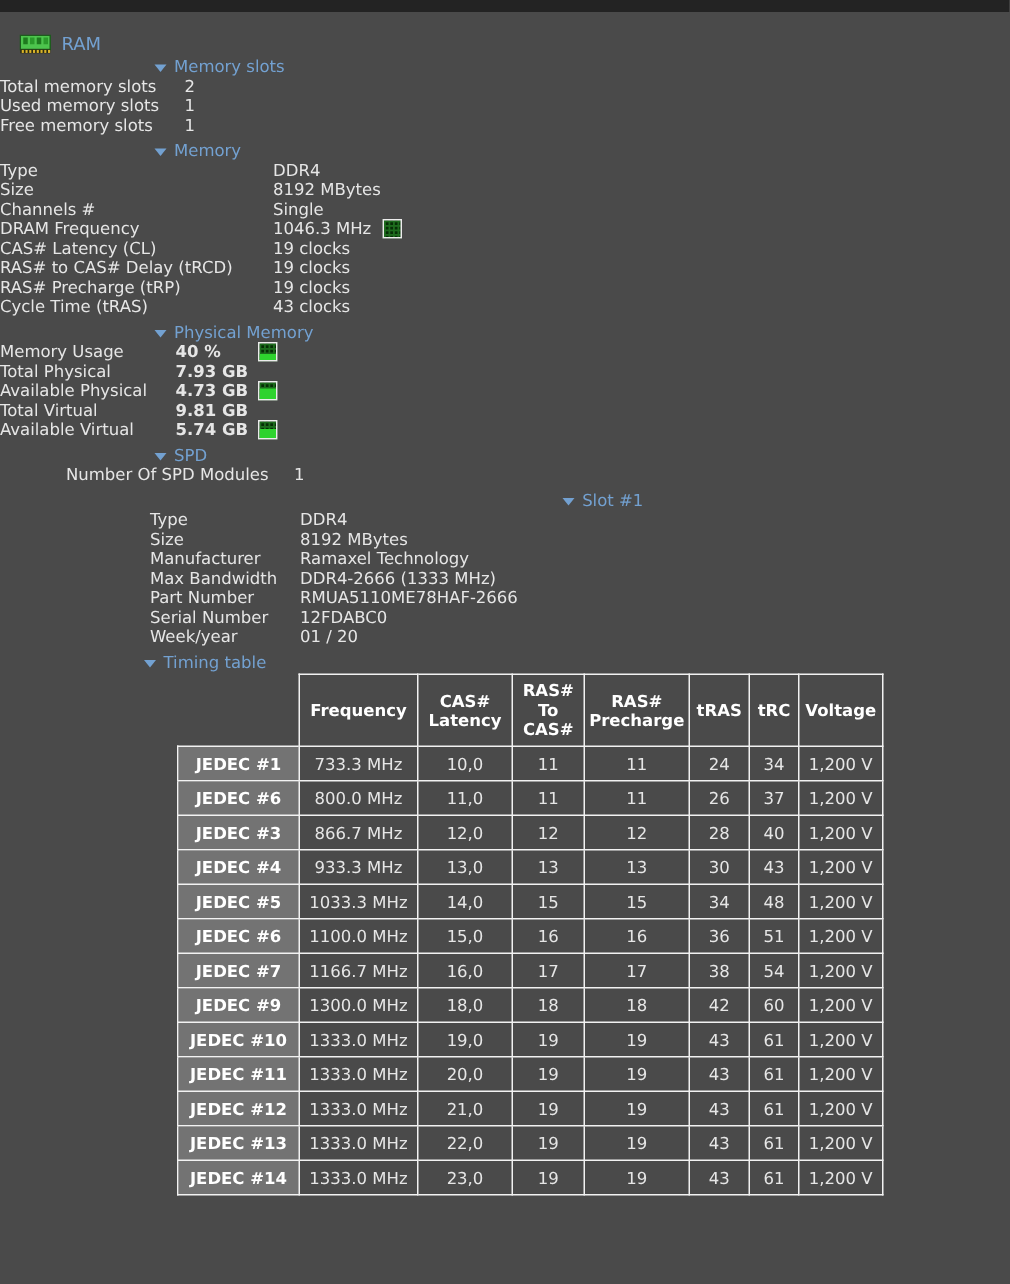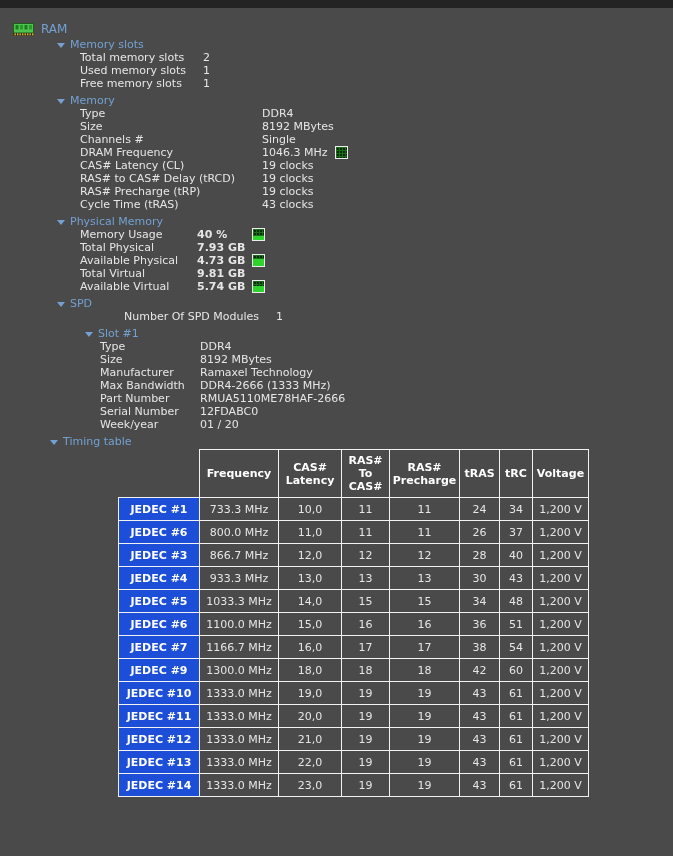--- a/index.html
+++ b/index.html
@@ -13,32 +13,32 @@
   .topbar{height:8px;background:#232323;}
   .ram-header{
     margin:12px 0 0 13px;height:16px;
     display:flex;align-items:flex-end;
   }
   .ram-header .title{color:#73a1d1;font-size:12px;margin-left:7px;}
   .ram-icon{display:inline-block;width:21px;height:13px;}
   #tree{margin-top:0;}
   .section-header{
     display:flex;align-items:center;
-    height:14px;margin-top:3px;color:#73a1d1;
+    height:14px;margin-top:3px;color:#73a1d1;margin-left:46px;
   }
   #tree .section-header:first-child{margin-top:1px;}
   .indent-1{padding-left:57px;}
-  .indent-2{padding-left:85px;}
+  .indent-2{padding-left:85px;justify-content:center;}
   .indent-3{padding-left:50px;}
   .arrow{
     display:inline-block;width:0;height:0;margin-right:5px;position:relative;top:1px;
     border-left:4px solid transparent;border-right:4px solid transparent;
     border-top:5px solid #73a1d1;
   }
-  .tree-row{height:13px;line-height:13px;display:flex;align-items:center;padding-left:80px;white-space:nowrap;}
+  .tree-row{height:13px;line-height:13px;display:flex;align-items:center;white-space:nowrap;}
   .field-label{display:inline-block;flex:none;}
   .field-value{display:inline-block;flex:none;}
   .rows-memory-slots .field-label{width:123px;}
   .rows-memory .field-label{width:182px;}
   .rows-memory .field-value{width:73px;}
   .rows-physical-memory .field-label{width:117px;}
   .rows-physical-memory .field-value{width:55px;font-weight:bold;}
   .rows-spd .field-label{width:152px;margin-left:44px;}
   .rows-slot-1{padding-left:100px;}
   .rows-slot-1 .field-label{width:100px;}
@@ -63,21 +63,21 @@
   .timing-table td,.timing-table th{
     border:1px solid #f2f2f2;text-align:center;vertical-align:middle;
     padding:0 2px;overflow:hidden;
   }
   .timing-table thead th{
     font-weight:bold;color:#ffffff;height:47px;
     white-space:pre-line;line-height:13px;background:#4a4a4a;
   }
   .timing-table thead th.blank{border:none;background:transparent;}
   .timing-table td{height:22px;background:#4a4a4a;}
-  .timing-table td.jedec{background:#1d4ed8;font-weight:bold;color:#ffffff;}
+  .timing-table td.jedec{background:#737373;font-weight:bold;color:#ffffff;}
 </style>
 </head>
 <body>
 
 <div class="topbar"></div>
 
 <div class="ram-header">
   <span class="ram-icon">
     <svg width="21" height="13" viewBox="0 0 21 13" xmlns="http://www.w3.org/2000/svg">
       <rect x="0.5" y="0.5" width="20" height="9.5" fill="#4dc44d" stroke="#1d5c1d"></rect>

